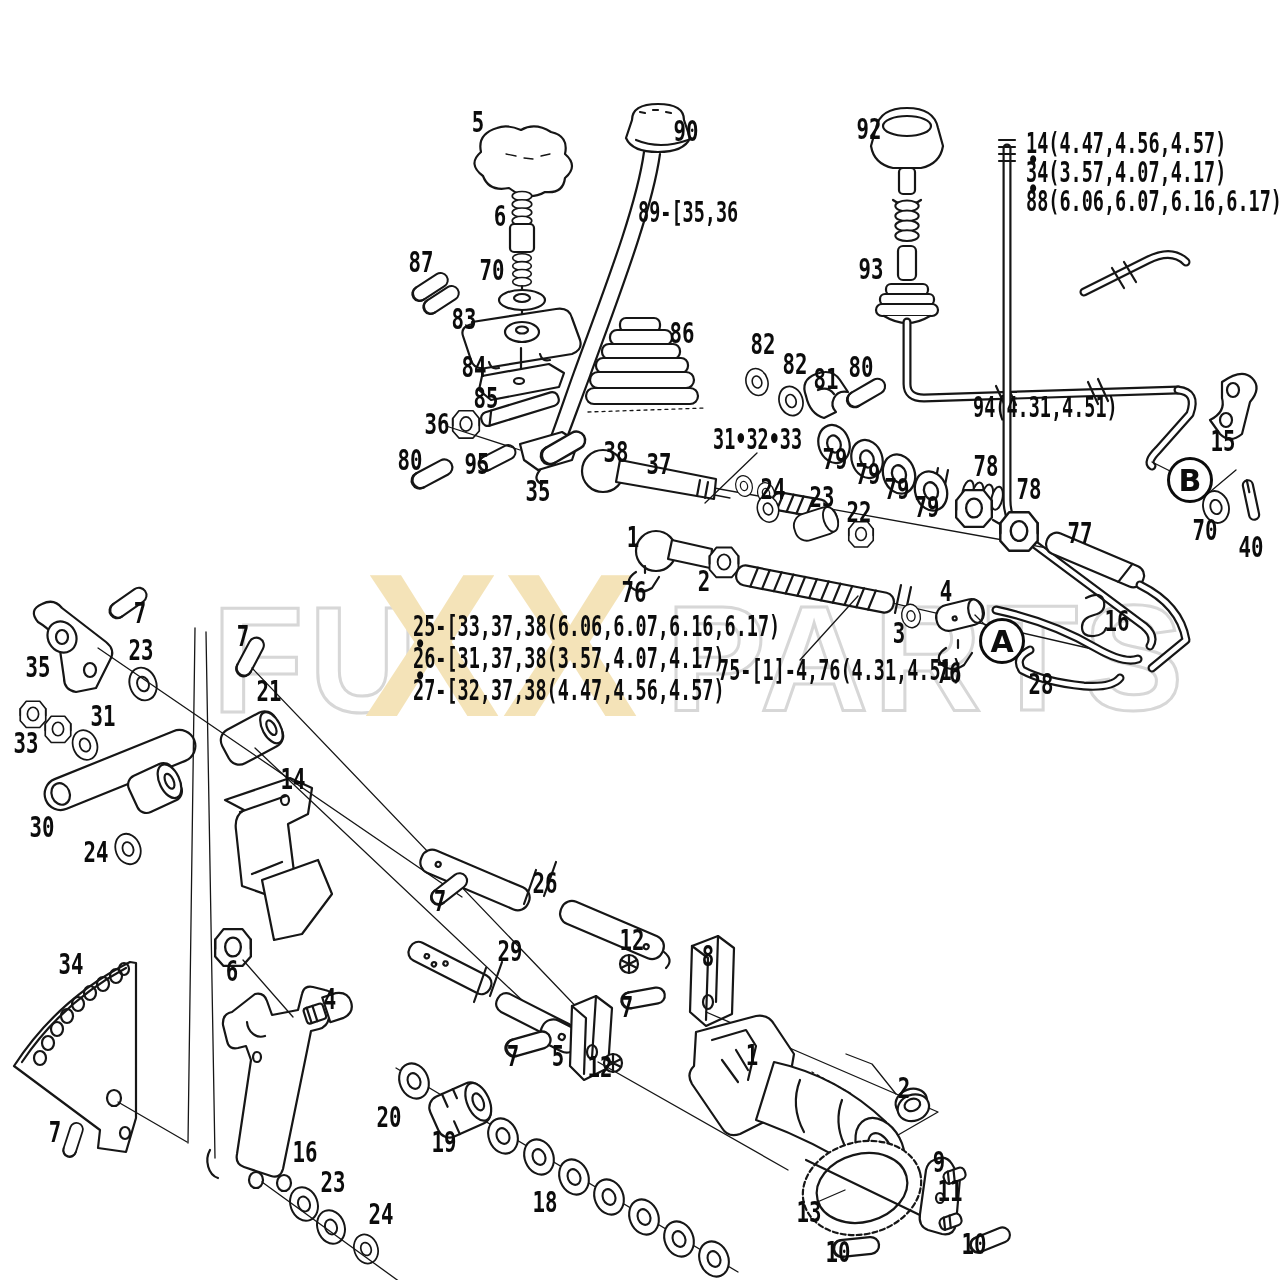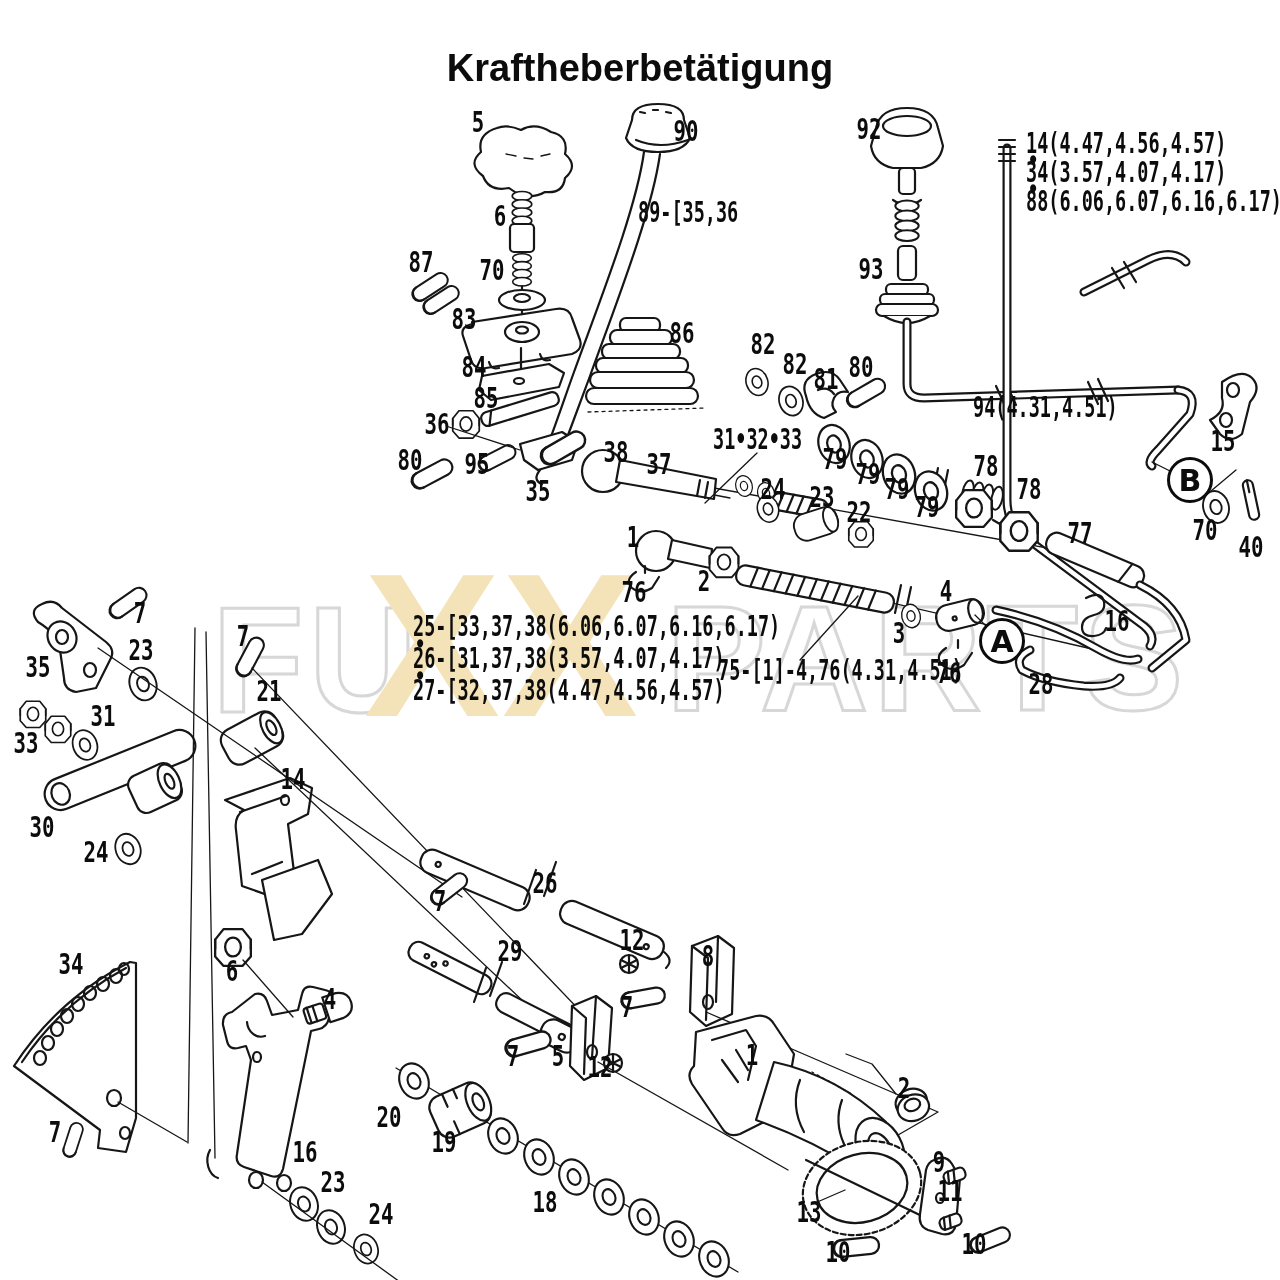--- a/index.html
+++ b/index.html
@@ -379,21 +379,20 @@
         <use href="#wash" transform="translate(574,1177) rotate(-22) scale(0.95)"></use>
         <use href="#wash" transform="translate(609,1197) rotate(-22) scale(0.95)"></use>
         <use href="#wash" transform="translate(644,1217) rotate(-22) scale(0.95)"></use>
         <use href="#wash" transform="translate(679,1239) rotate(-22) scale(0.95)"></use>
         <use href="#wash" transform="translate(714,1259) rotate(-22) scale(0.95)"></use>
       </g>
 
     </g>
   </svg>
 
-  <div id="title">Kraftheberbetätigung</div>
 
   <div id="labels">
       <div class="lbl" style="left: 478px; top: 122px;">5</div>
       <div class="lbl" style="left: 686px; top: 131px;">90</div>
       <div class="lbl" style="left: 869px; top: 129px;">92</div>
       <div class="lbl" style="left: 500px; top: 216px;">6</div>
       <div class="lbl cond" style="left: 638px; top: 212px;">89-[35,36</div>
       <div class="lbl" style="left: 421px; top: 262px;">87</div>
       <div class="lbl" style="left: 492px; top: 270px;">70</div>
       <div class="lbl" style="left: 464px; top: 319px;">83</div>

